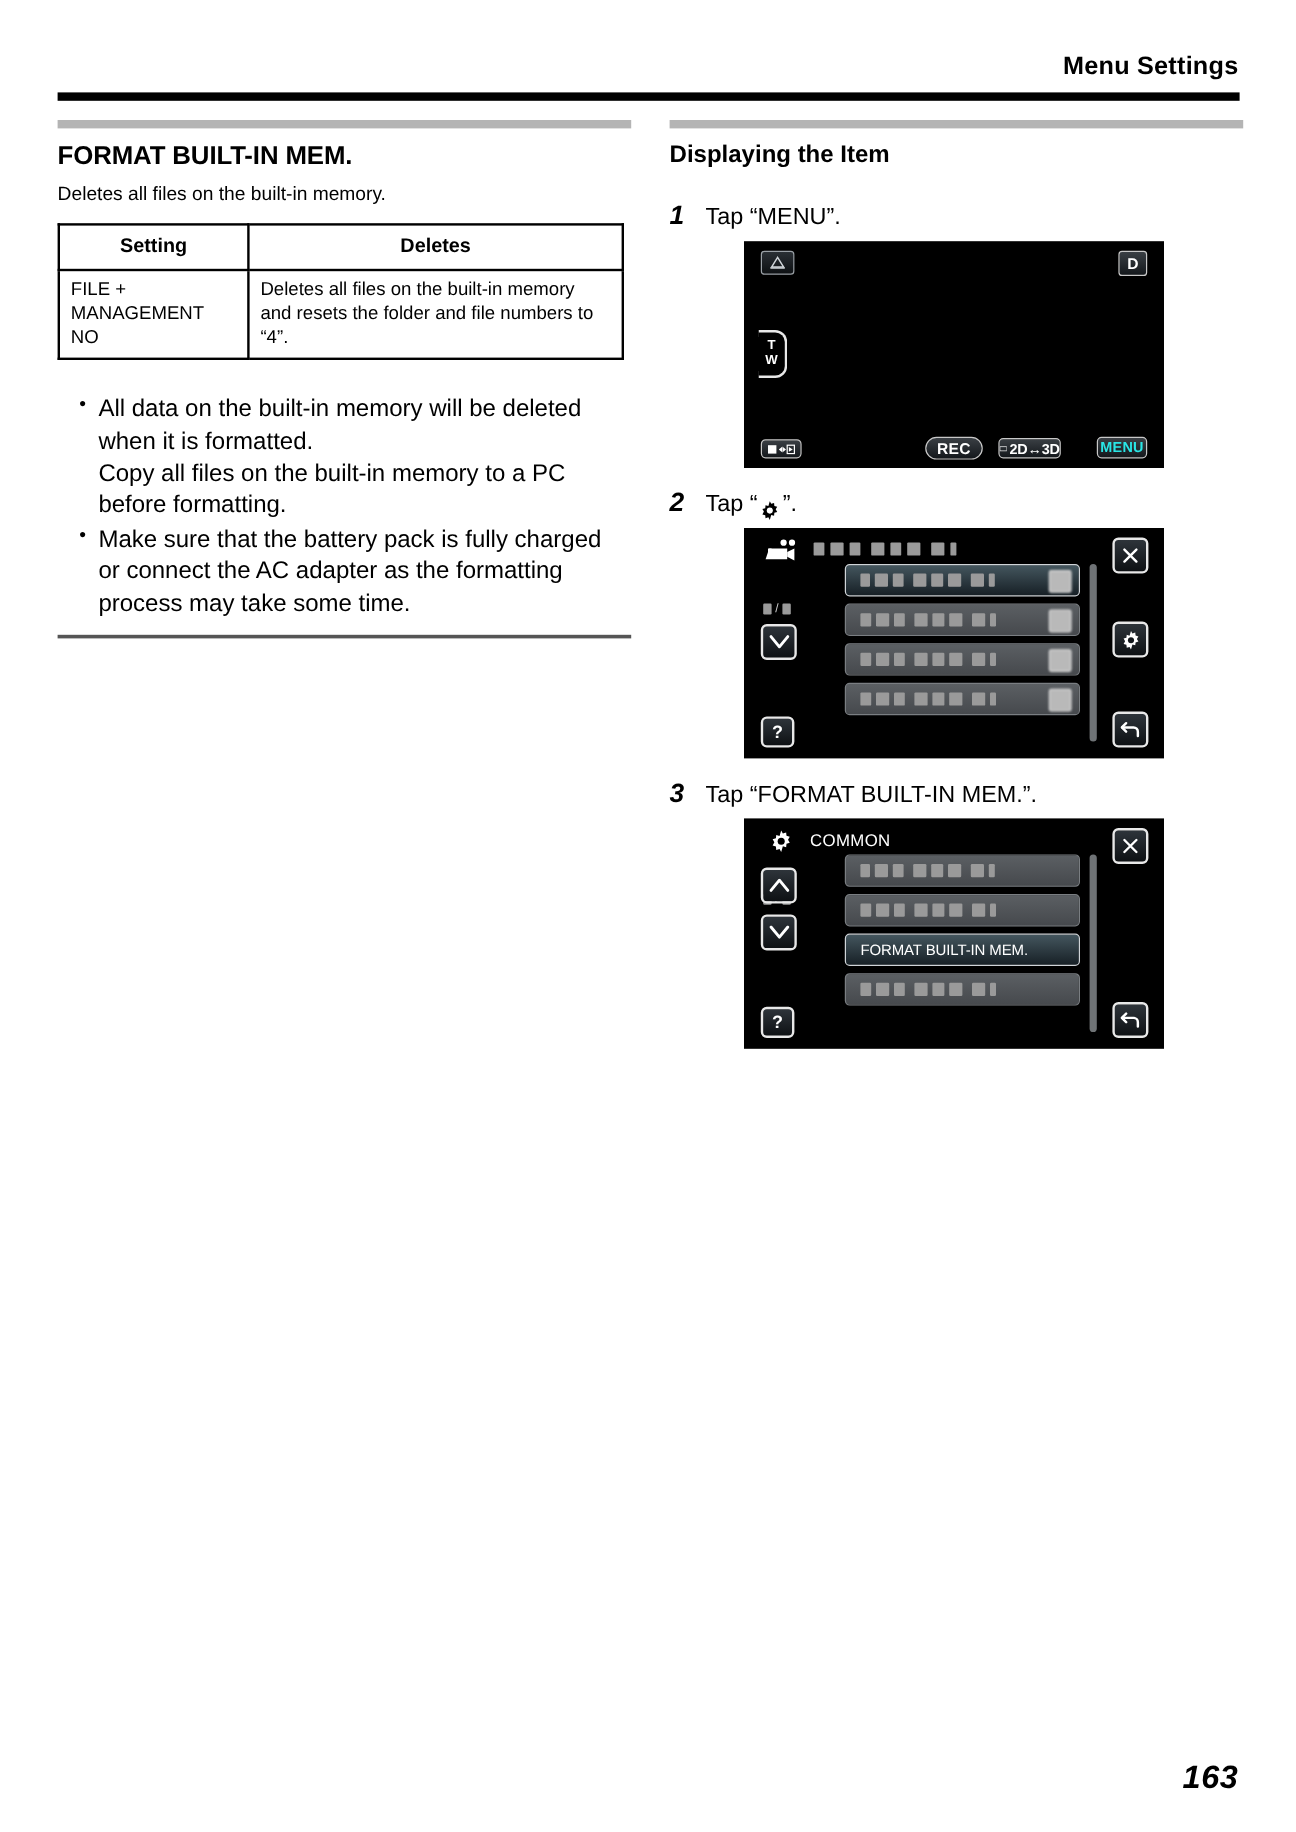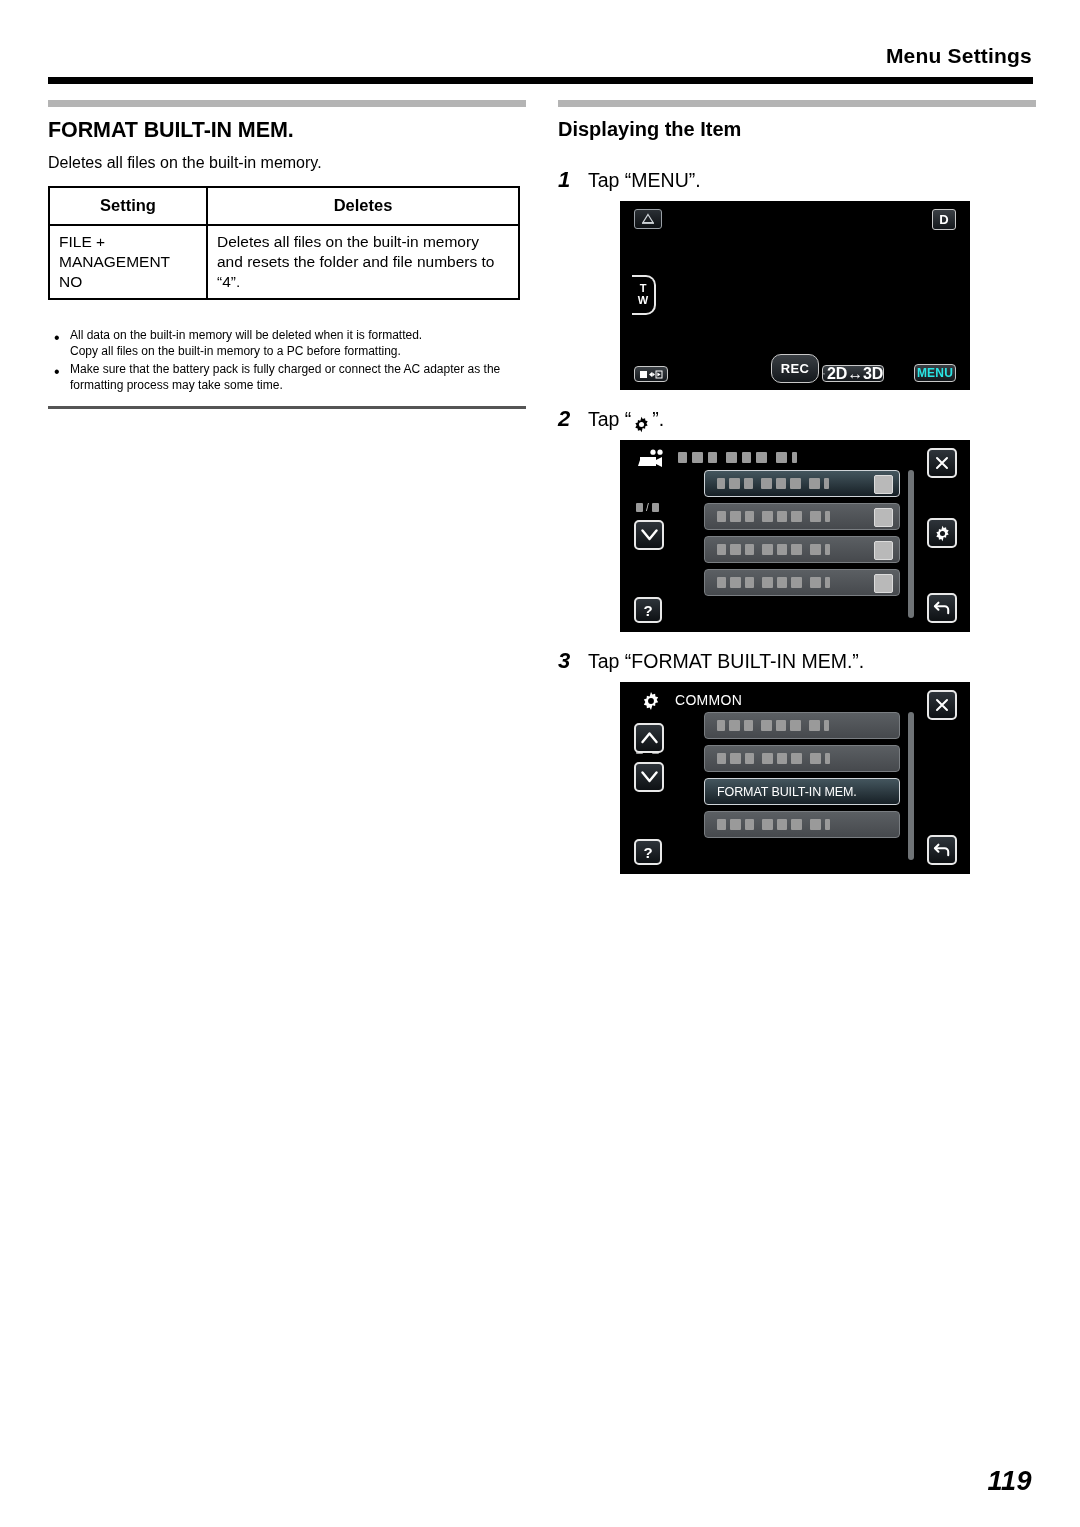--- a/index.html
+++ b/index.html
@@ -107,23 +107,23 @@
   }
   .caution-head .rule {
     flex: 1;
     height: 2px;
     background: #000;
     position: relative;
     top: 1px;
   }
   ul.caution-list {
     list-style: none;
-    margin: 0;
+    margin: 12px;
     padding: 0;
-    font-size: 12px;
+    font-size: 20px;
     line-height: 1.33;
   }
   ul.caution-list li {
     position: relative;
     padding-left: 22px;
     margin-bottom: 2px;
   }
   ul.caution-list li::before {
     content: "\2022";
     position: absolute;
@@ -219,26 +219,26 @@
     display: flex; flex-direction: column;
     align-items: center; justify-content: center;
     line-height: 1.05;
   }
   .btn-playmode {
     left: 14px; bottom: 8px; width: 34px; height: 16px;
     font-size: 9px; letter-spacing: .5px;
   }
   .btn-rec {
     left: 50%; transform: translateX(-50%); bottom: 7px;
-    width: 48px; height: 29px; border-radius: 10px;
+    width: 48px; height: 19px; border-radius: 10px;
     font-size: 13px; letter-spacing: .3px;
   }
   .btn-2d3d {
-    right: 86px; bottom: 8px; width: 62px; height: 17px;
-    font-size: 16px; letter-spacing: -.2px;
+    right: 86px; bottom: 8px; width: 52px; height: 17px;
+    font-size: 12px; letter-spacing: -.2px;
   }
   .btn-menu {
     right: 14px; bottom: 8px; width: 42px; height: 18px;
     color: #29e6e6; font-size: 12px; letter-spacing: .2px;
   }
 
   
   .menu-topicon {
     position: absolute; left: 16px; top: 8px;
     width: 30px; height: 22px;
@@ -632,13 +632,13 @@
           <span class="redact-blk" style="width:11px;height:11px;margin-left:4px"></span>
           <span class="redact-blk" style="width:5px;height:11px"></span>
         </span>
       </div>
     </div>
     <div class="scrollbar"></div>
   </div>
 
 </div>
 
-<div class="page-number">119</div>
+<div class="page-number">163</div>
 
 </body></html>

